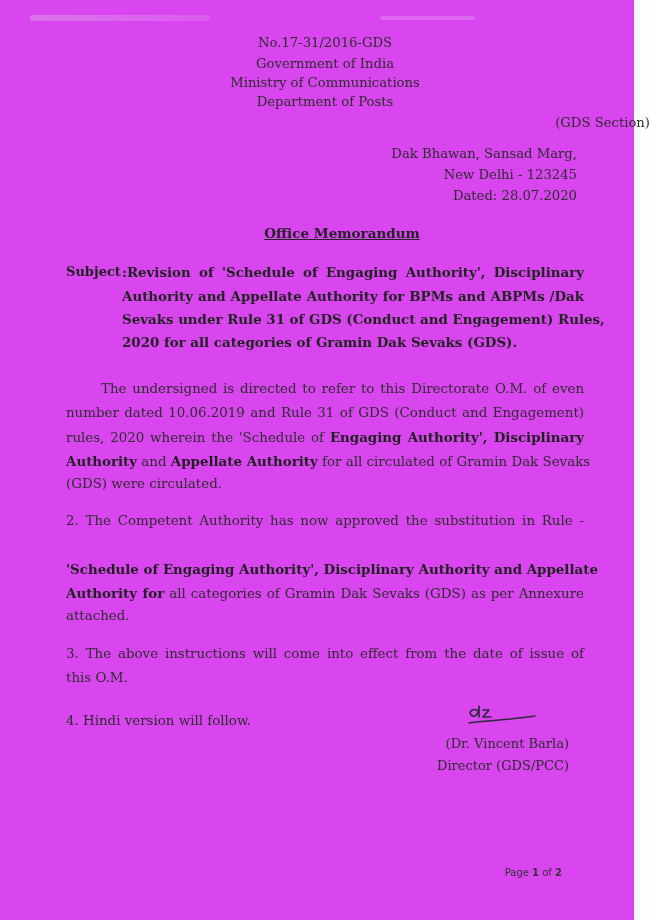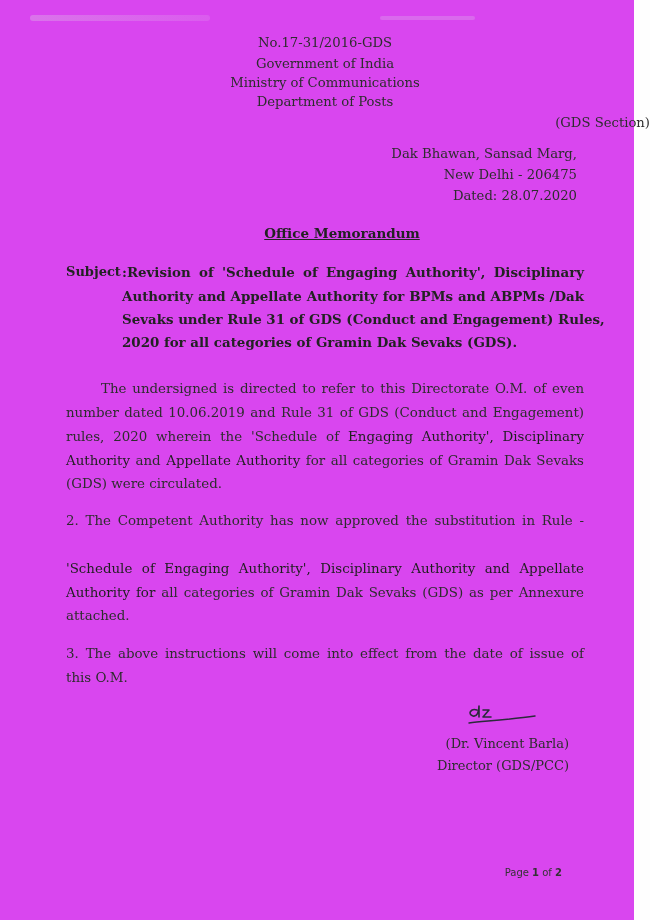--- a/index.html
+++ b/index.html
@@ -16,66 +16,67 @@
   .hdr { left: 0; width: 650px; text-align: center; font-size: 13.2px; }
   .addr { right: 57px; text-align: right; font-size: 13.2px; }
   .om-title { left: 0; width: 650px; text-align: center; font-weight: bold; text-decoration: underline;
     font-size: 13.5px; color: #222; }
   .subj-label { left: 66px; top: 264px; font-weight: bold; font-size: 13px; color: #222; }
   .subj { left: 122px; width: 462px; font-weight: bold; font-size: 13.4px; color: #222;
     text-align: justify; text-align-last: justify; white-space: nowrap; }
   .subj.last { text-align-last: left; }
   .para { left: 66px; width: 518px; font-size: 13.4px; text-align: justify; text-align-last: justify; }
   .para.last { text-align-last: left; }
-  .b { font-weight: normal; color: #1f1f1f; }
+  .b { font-weight: bold; color: #1f1f1f; }
   .sig-mark { position: absolute; left: 463px; top: 698px; width: 80px; height: 30px; }
   .sig-label { right: 65px; text-align: right; font-size: 13px; }
   .footer { position: absolute; right: 72px; top: 867px; font-family: "DejaVu Sans", "Liberation Sans", sans-serif;
     font-size: 10px; color: #333; }
   .footer b { font-weight: bold; }
 </style>
 </head>
 <body>
 
 <div class="page">
   <div class="smudge"></div>
   <div class="smudge2"></div>
 
   <div class="t hdr" style="top:35px;">No.17-31/2016-GDS</div>
   <div class="t hdr" style="top:56px;">Government of India</div>
   <div class="t hdr" style="top:75px;">Ministry of Communications</div>
   <div class="t hdr" style="top:94px;">Department of Posts</div>
   <div class="t hdr" style="top:115px;text-align:right;">(GDS Section)</div>
 
   <div class="t addr" style="top:146px;">Dak Bhawan, Sansad Marg,</div>
-  <div class="t addr" style="top:167px;">New Delhi - 206475</div>
+  <div class="t addr" style="top:167px;">New Delhi - 123245</div>
   <div class="t addr" style="top:188px;">Dated: 28.07.2020</div>
 
   <div class="t om-title" style="top:225px;padding-left:17px;">Office Memorandum</div>
 
   <div class="t subj-label">Subject</div>
   <div class="t subj" style="top:264px;">:Revision of 'Schedule of Engaging Authority', Disciplinary</div>
   <div class="t subj" style="top:288px;">Authority and Appellate Authority for BPMs and ABPMs /Dak</div>
   <div class="t subj" style="top:311px;">Sevaks under Rule 31 of GDS (Conduct and Engagement) Rules,</div>
   <div class="t subj last" style="top:334px;">2020 for all categories of Gramin Dak Sevaks (GDS).</div>
 
   <div class="t para" style="top:381px; left:101px; width:483px;">The undersigned is directed to refer to this Directorate O.M. of even</div>
   <div class="t para" style="top:405px;">number dated 10.06.2019 and Rule 31 of GDS (Conduct and Engagement)</div>
   <div class="t para" style="top:429px;"><span>rules, 2020 wherein the 'Schedule of </span><span class="b">Engaging Authority', Disciplinary</span></div>
-  <div class="t para" style="top:453px;"><span class="b">Authority</span><span> and </span><span class="b">Appellate Authority</span><span> for all categories of Gramin Dak Sevaks</span></div>
+  <div class="t para" style="top:453px;"><span class="b">Authority</span><span> and </span><span class="b">Appellate Authority</span><span> for all circulated of Gramin Dak Sevaks</span></div>
   <div class="t para last" style="top:476px;">(GDS) were circulated.</div>
 
   <div class="t para" style="top:513px;">2.    The Competent Authority has now approved the substitution in Rule -</div>
   <div class="t para b" style="top:561px;">'Schedule of Engaging Authority', Disciplinary Authority and Appellate</div>
   <div class="t para" style="top:585px;"><span class="b">Authority for</span><span> all categories of Gramin Dak Sevaks (GDS) as per Annexure</span></div>
   <div class="t para last" style="top:608px;">attached.</div>
 
   <div class="t para" style="top:646px;">3.      The above instructions will come into effect from the date of issue of</div>
   <div class="t para last" style="top:670px;">this O.M.</div>
 
+  <div class="t para last" style="top:713px;">4.    Hindi version will follow.</div>
 
   <svg class="sig-mark" viewBox="0 0 80 30">
     <path d="M14 12 C8 10 4 16 10 18 C14 19 16 14 16 8 L16 19 M20 12 L26 12 L20 19 L28 19" fill="none" stroke="#2a2a3a" stroke-width="1.6" stroke-linecap="round" stroke-linejoin="round"></path>
     <path d="M6 25 C25 23 50 21 72 18" fill="none" stroke="#2a2a3a" stroke-width="1.5" stroke-linecap="round"></path>
   </svg>
   <div class="t sig-label" style="top:736px;">(Dr. Vincent Barla)</div>
   <div class="t sig-label" style="top:758px;">Director (GDS/PCC)</div>
 
   <div class="footer"><span>Page </span><b>1</b><span> of </span><b>2</b></div>
 </div>

